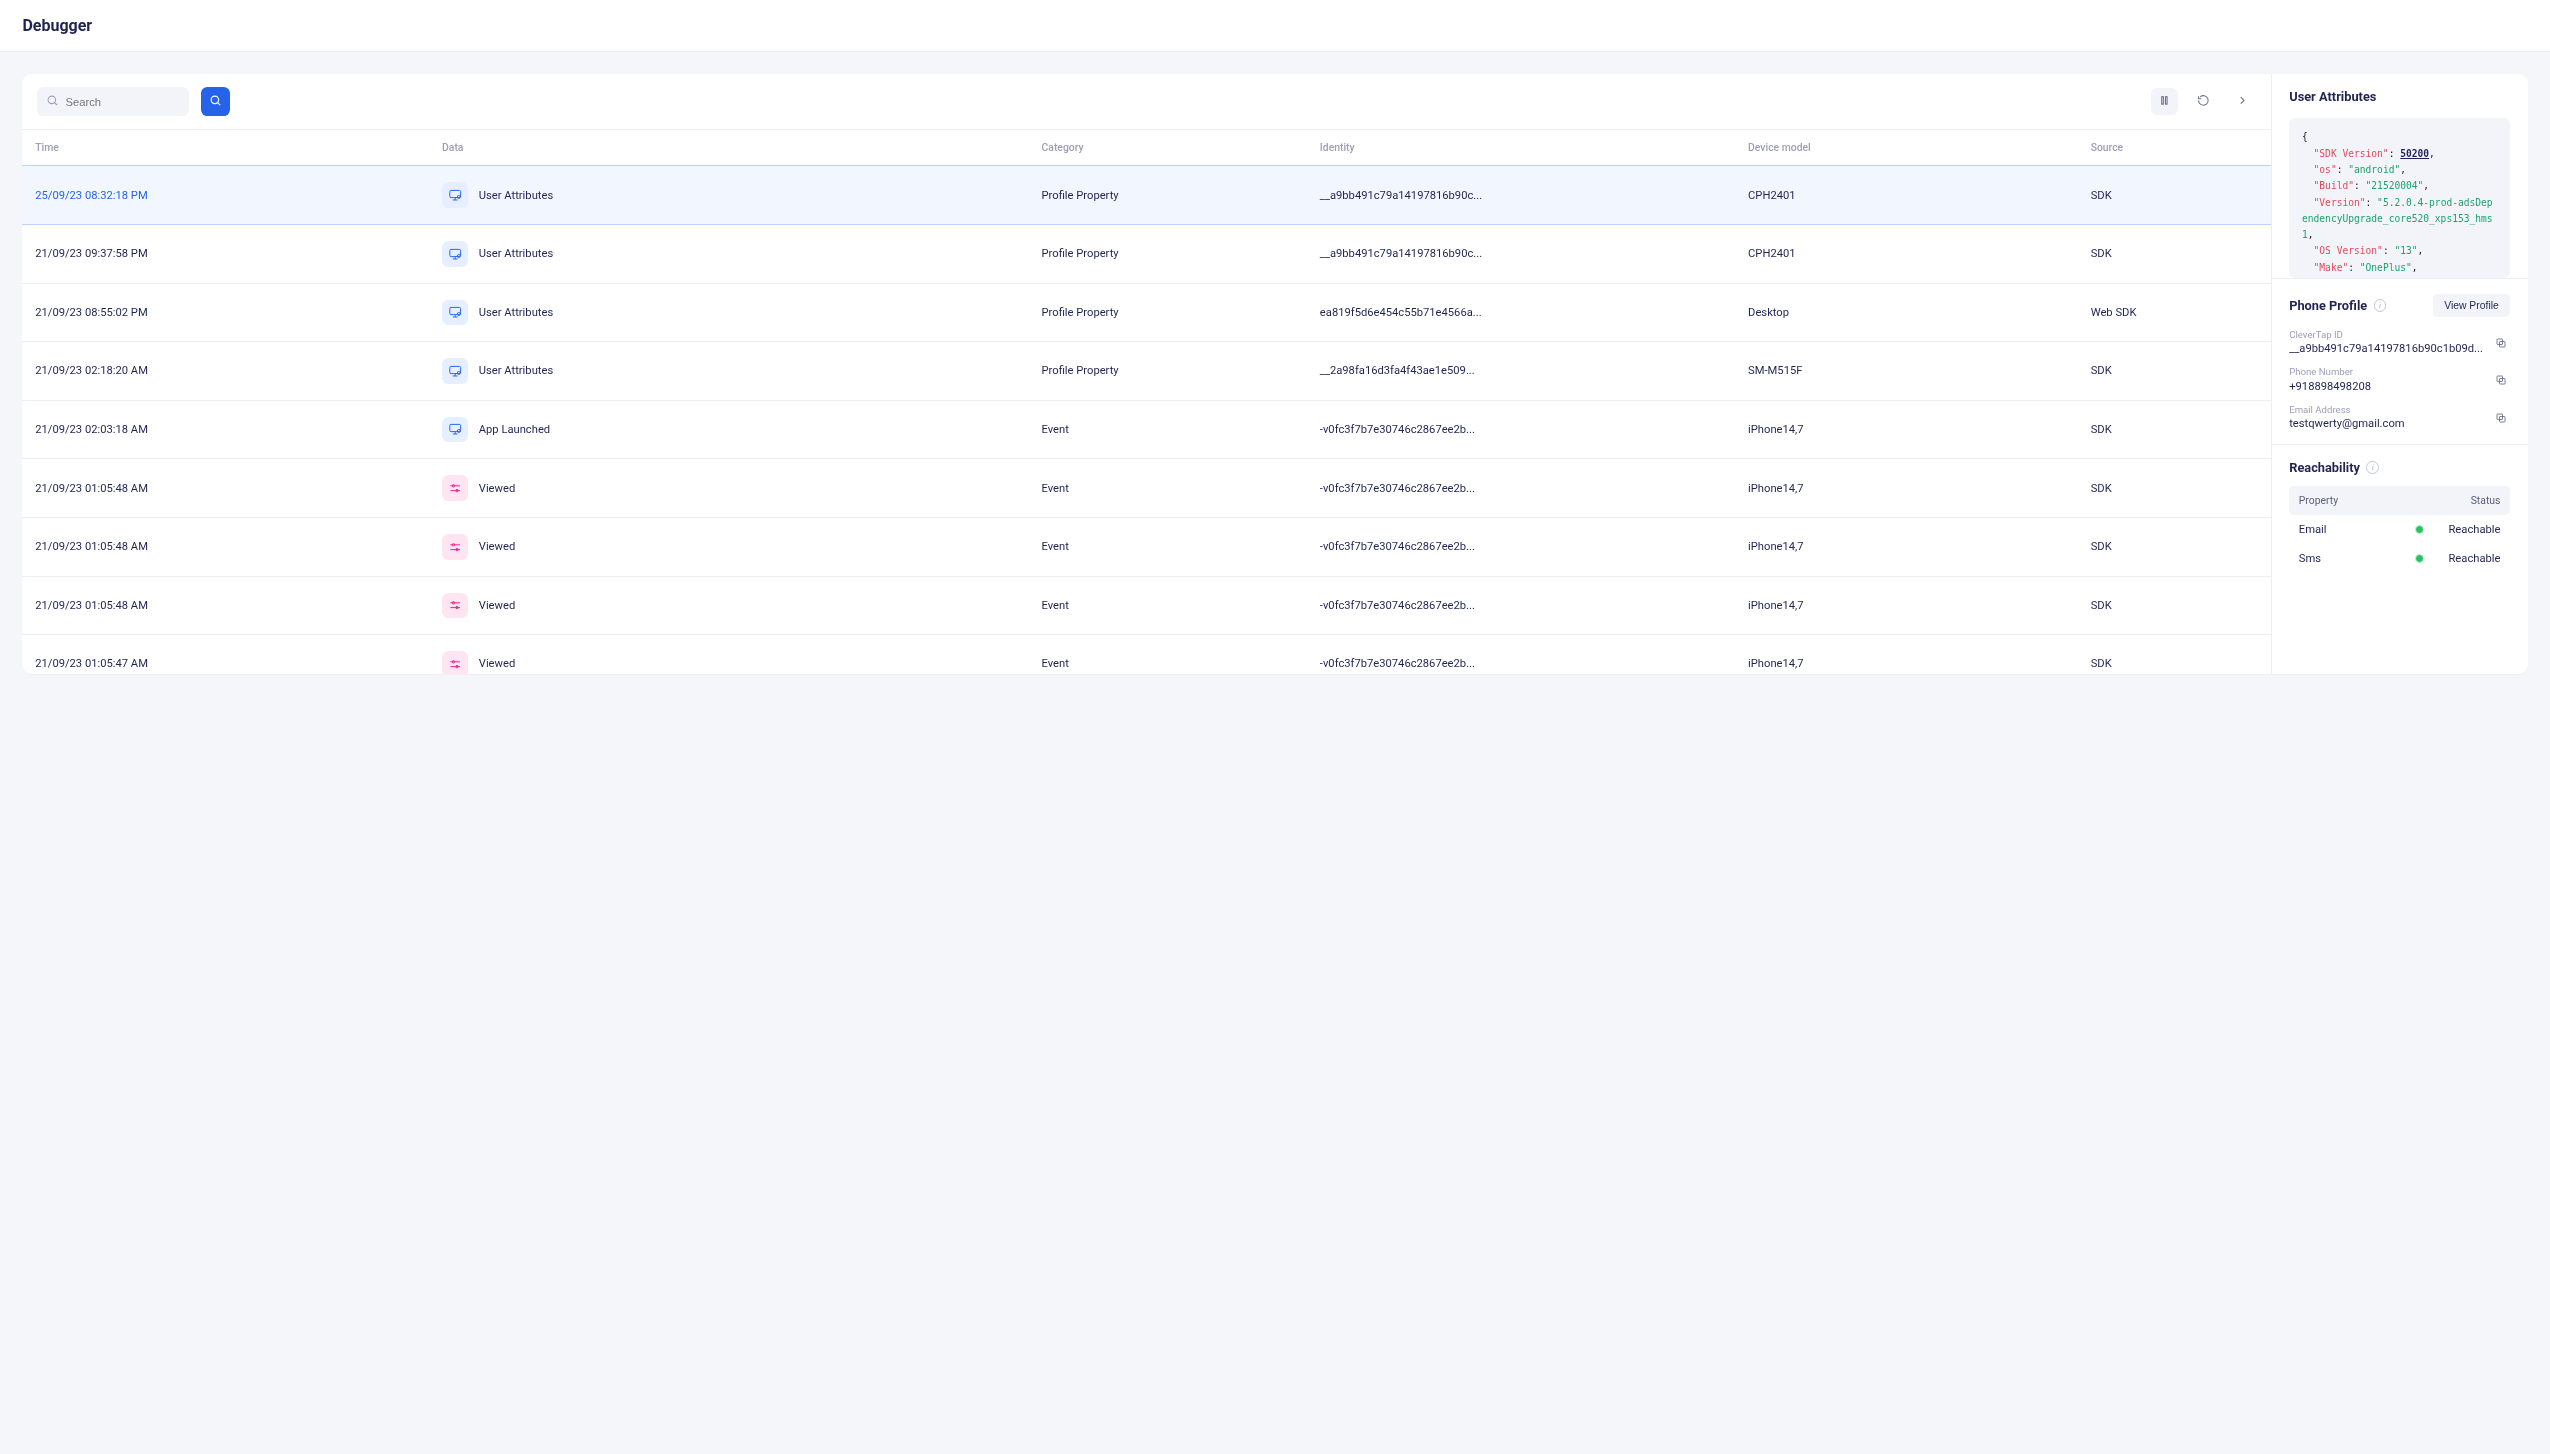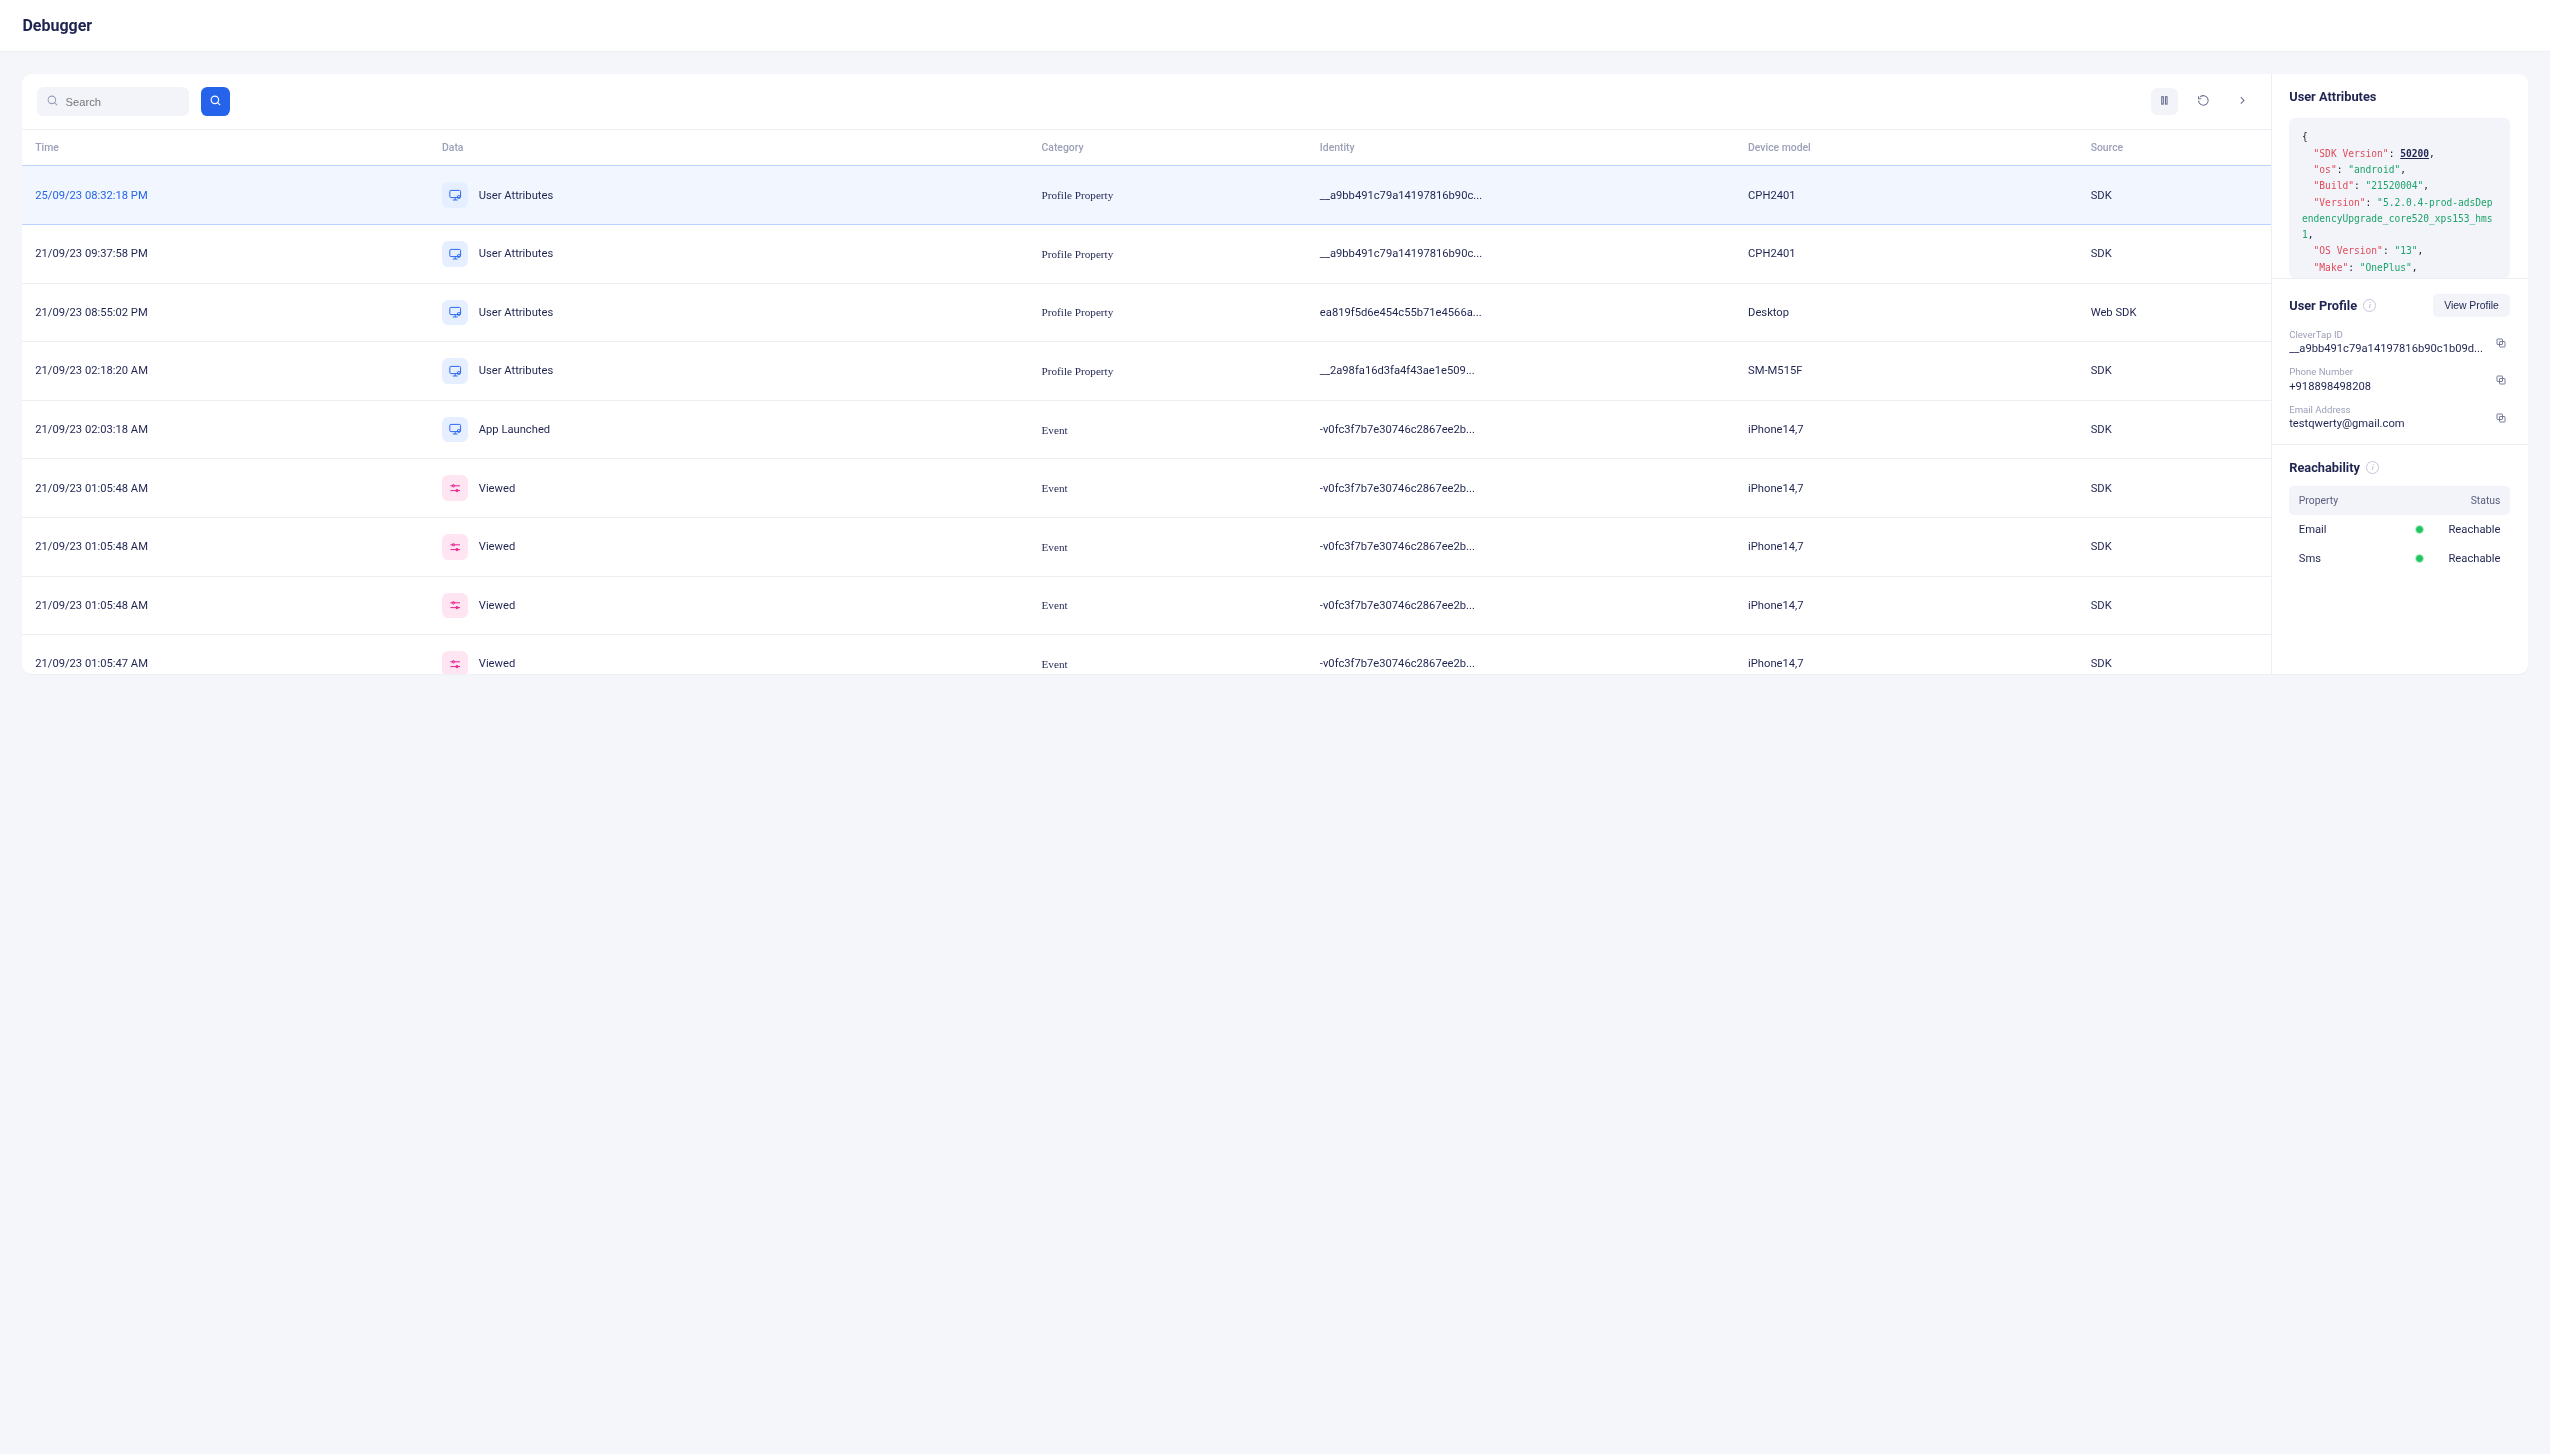--- a/index.html
+++ b/index.html
@@ -100,21 +100,21 @@
 tbody td {
   padding: 16px 12.8px;
   font-size: 11.2px;
   color: #1f2451;
   white-space: nowrap;
   overflow: hidden;
   text-overflow: ellipsis;
 }
 td.col-time { width: 152px; }
 td.col-data { width: 224px; }
-td.col-category { width: 104px; font-family: Liberation Serif, serif; }
+td.col-category { width: 104px; }
 td.col-identity { width: 160px; max-width: 160px; }
 td.col-device { width: 128px; }
 td.col-source { width: 72px; }
 .data-cell { display: flex; align-items: center; gap: 11.2px; }
 .icon-badge {
   width: 25.6px; height: 25.6px;
   border-radius: 6.4px;
   display: flex; align-items: center; justify-content: center;
   flex-shrink: 0;
 }
@@ -457,21 +457,21 @@
       </div>
     </div>
 
     <div class="right">
       <div class="right-header">User Attributes</div>
       <div class="json-box" id="json-box"><div>{</div><div>&nbsp;&nbsp;<span class="k">"SDK Version"</span>: <span class="n">50200</span>,</div><div>&nbsp;&nbsp;<span class="k">"os"</span>: <span class="s">"android"</span>,</div><div>&nbsp;&nbsp;<span class="k">"Build"</span>: <span class="s">"21520004"</span>,</div><div>&nbsp;&nbsp;<span class="k">"Version"</span>: <span class="s">"5.2.0.4-prod-adsDependencyUpgrade_core520_xps153_hms1</span>,</div><div>&nbsp;&nbsp;<span class="k">"OS Version"</span>: <span class="s">"13"</span>,</div><div>&nbsp;&nbsp;<span class="k">"Make"</span>: <span class="s">"OnePlus"</span>,</div><div>&nbsp;&nbsp;: ,</div></div>
 
       <div class="section">
         <div class="section-head">
           <div class="section-title">
-            <span>User Profile</span>
+            <span>Phone Profile</span>
             <span class="info-icon">i</span>
           </div>
           <button class="view-btn">View Profile</button>
         </div>
         <div id="profile-fields">
             <div class="field-row">
               <div class="field-info">
                 <div class="field-label">CleverTap ID</div>
                 <div class="field-value">__a9bb491c79a14197816b90c1b09d...</div>
               </div>

